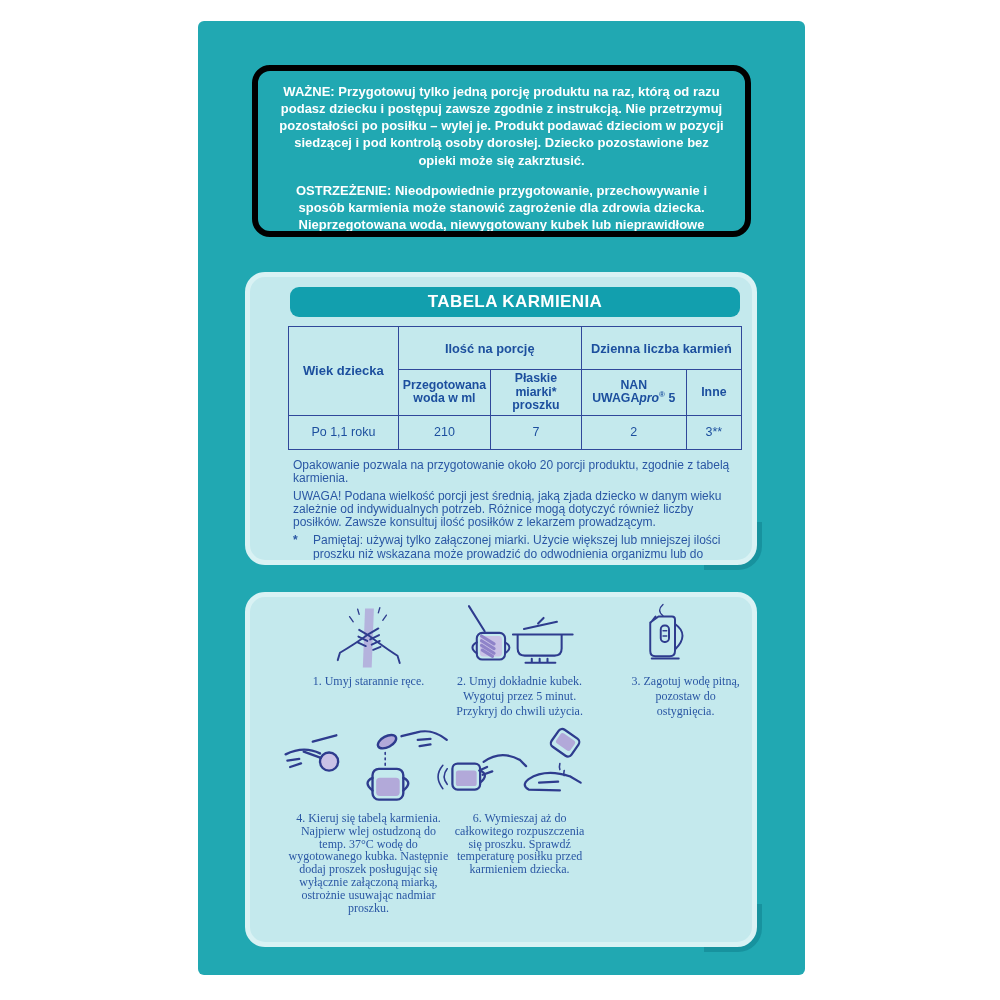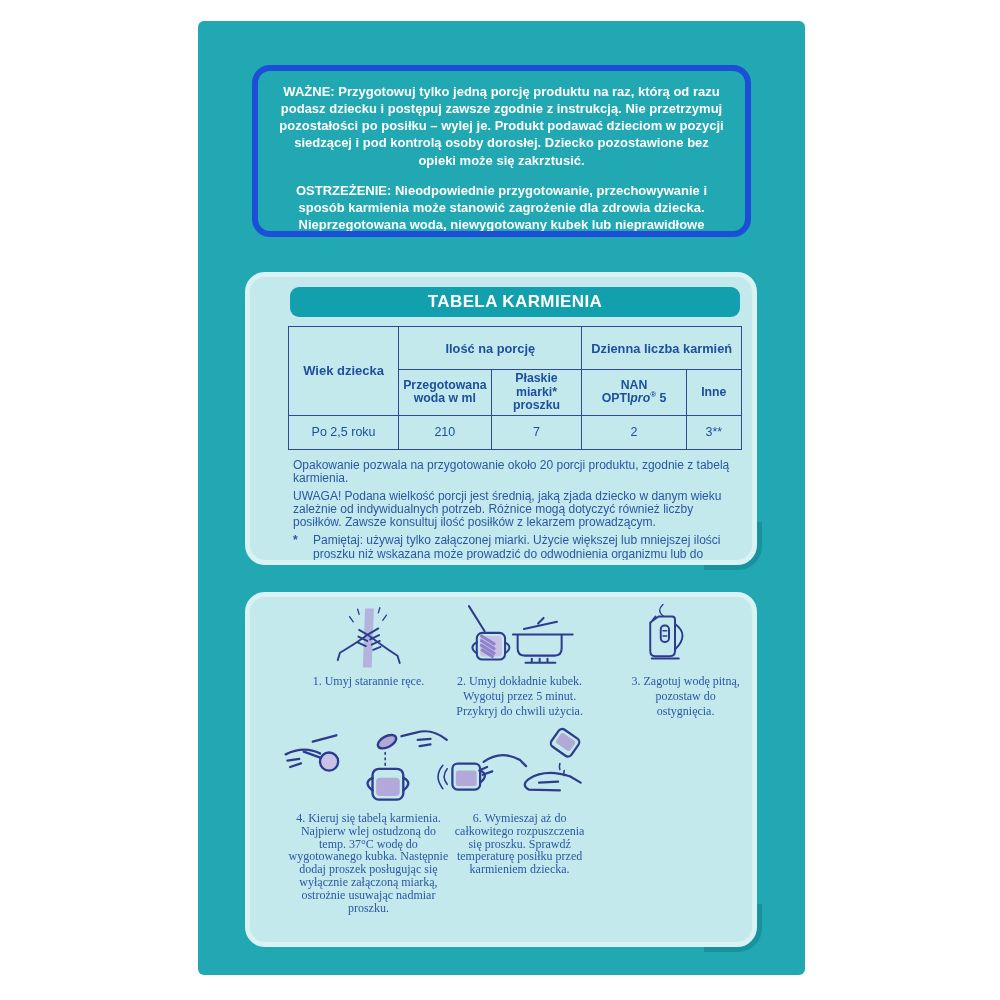--- a/index.html
+++ b/index.html
@@ -3,21 +3,21 @@
 <meta charset="utf-8">
 <style>
   html,body{margin:0;padding:0;background:#ffffff;}
   .page{position:relative;width:1000px;height:1000px;background:#ffffff;overflow:hidden;
         font-family:"Liberation Sans",sans-serif;}
   .panel{position:absolute;left:198px;top:21px;width:607px;height:954px;
          background:#21a8b2;border-radius:6px;z-index:0;}
 
   
   .warning-box{margin:44px 54px 0 54px;height:172px;box-sizing:border-box;
-    border:6px solid #1d4ed8;border-radius:18px;background:#21a8b2;
+    border:6px solid #000000;border-radius:18px;background:#21a8b2;
     padding:12px 16px;text-align:center;color:#ffffff;font-weight:bold;
     font-size:13px;line-height:1.32;overflow:hidden;}
   .warning-box p{margin:0;}
   .warning-box p + p{margin-top:13px;}
 
   
   .light-box{position:relative;margin:0 48px 0 47px;box-sizing:border-box;width:512px;
     background:#c4e9ed;border:5px solid #d9f2f4;border-radius:20px;overflow:visible;padding-left:28px;}
   .light-box::after{content:"";position:absolute;right:-10px;bottom:-10px;width:58px;height:48px;
     background:#17929e;border-bottom-right-radius:24px;z-index:-1;}
@@ -98,26 +98,26 @@
             <th class="sub-head">
               <span>Przegotowana</span><br>
               <span>woda w ml</span>
             </th>
             <th class="sub-head">
               <span>Płaskie miarki*</span><br>
               <span>proszku</span>
             </th>
             <th class="sub-head">
               <span>NAN</span><br>
-              <span>OPTI</span><span class="italic">pro</span><span class="reg">®</span><span> 5</span>
+              <span>UWAGA</span><span class="italic">pro</span><span class="reg">®</span><span> 5</span>
             </th>
             <th class="sub-head">Inne</th>
           </tr>
           <tr class="data-row">
-            <td>Po 2,5 roku</td>
+            <td>Po 1,1 roku</td>
             <td>210</td>
             <td>7</td>
             <td>2</td>
             <td>3**</td>
           </tr>
         </tbody>
           </table>
 
         <div class="notes">
           <p>Opakowanie pozwala na przygotowanie około 20 porcji produktu, zgodnie z tabelą karmienia.</p>

